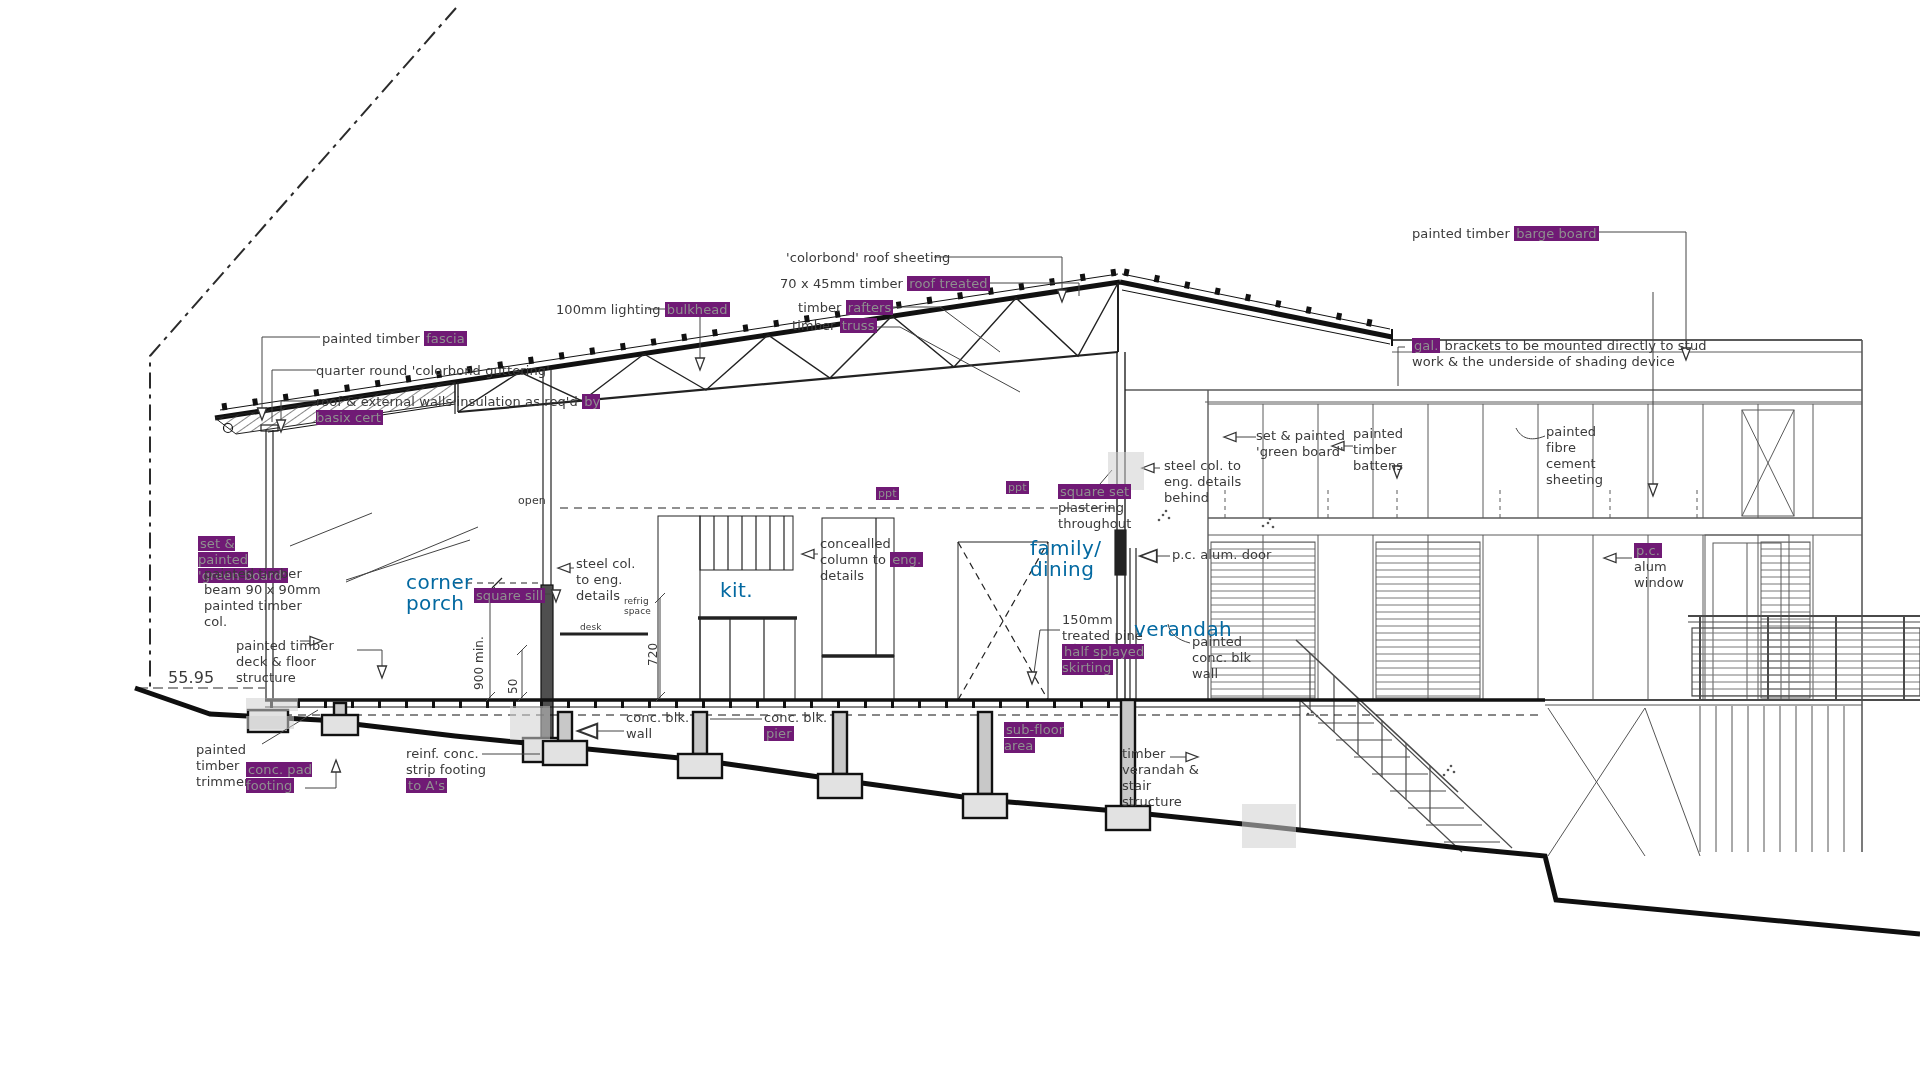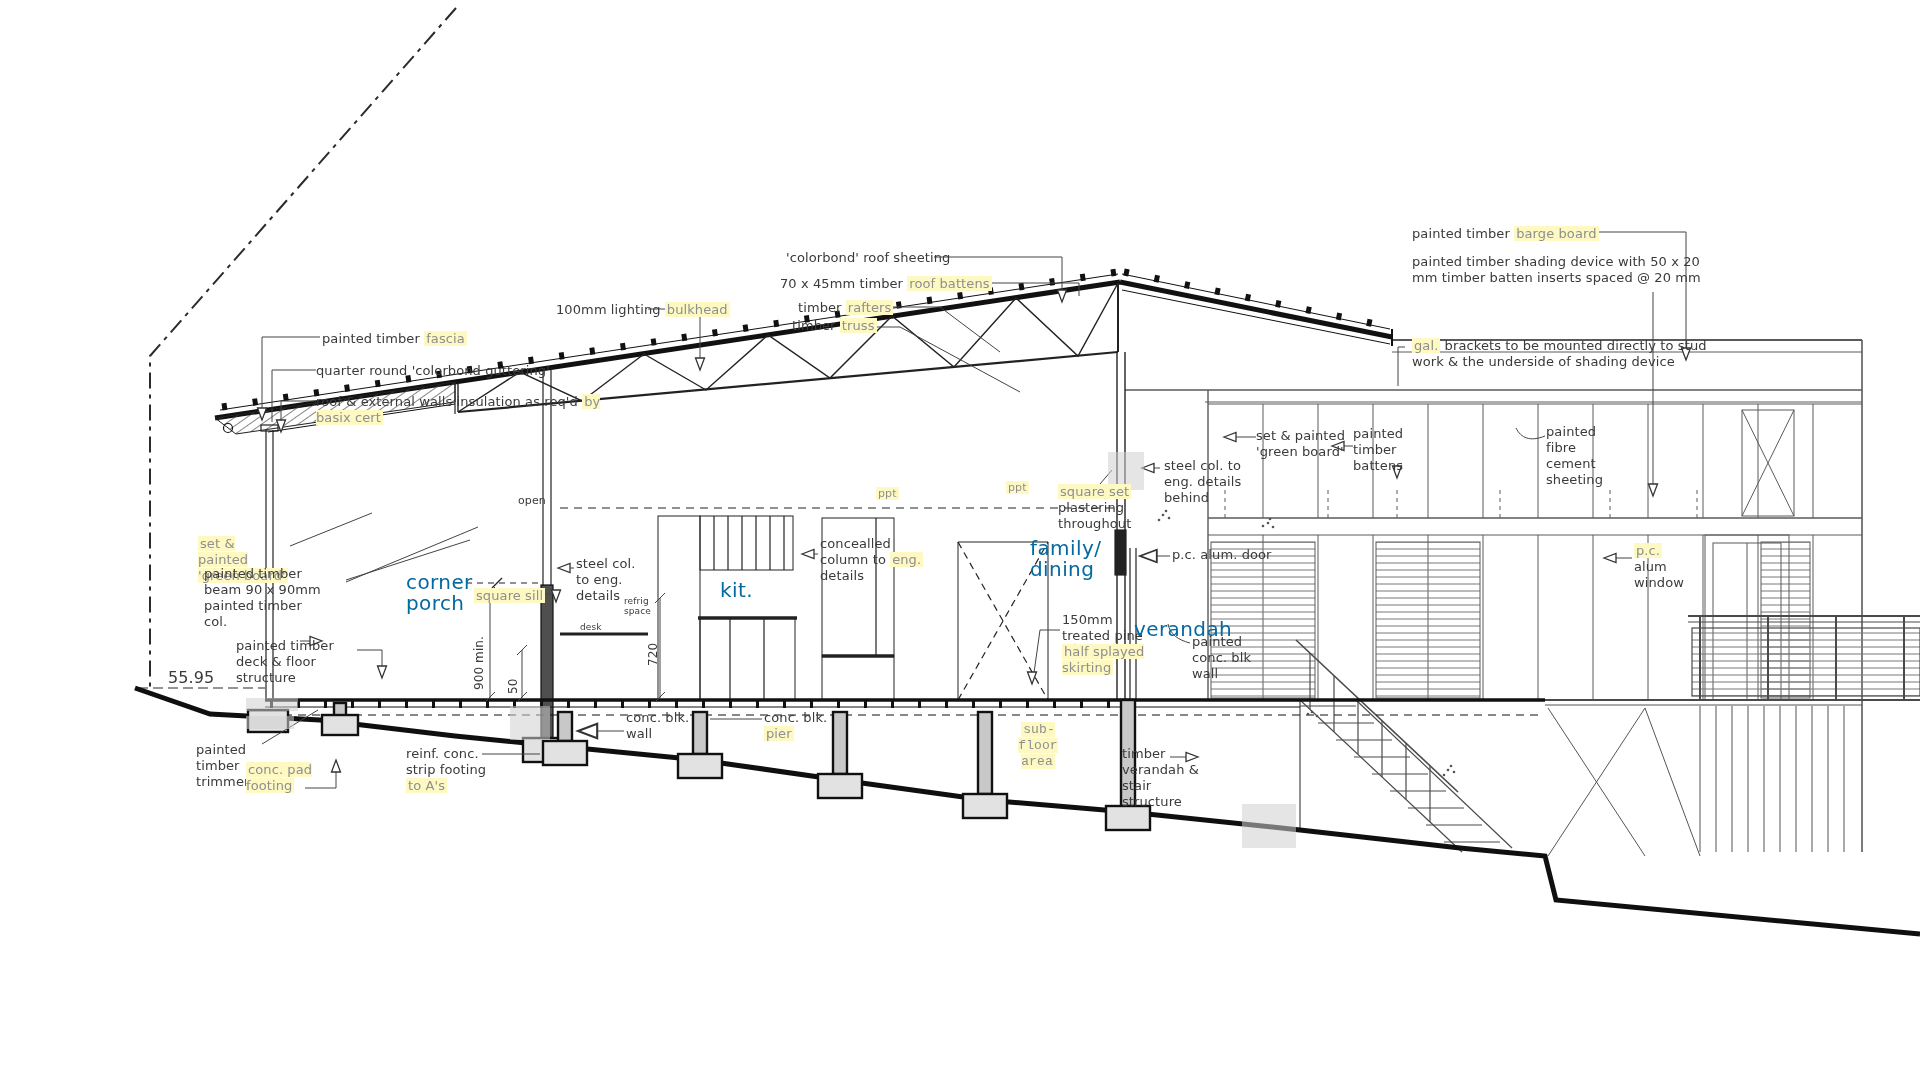--- a/index.html
+++ b/index.html
@@ -1,25 +1,25 @@
 <!DOCTYPE html>
 <html><head>
 <meta charset="utf-8">
 <style>
   html,body{margin:0;padding:0;background:#fff;}
   #stage{position:relative;width:1920px;height:1080px;background:#fff;overflow:hidden;
          font-family:"DejaVu Sans",sans-serif;color:#333;}
   #linework{position:absolute;left:0;top:0;}
   .ann{position:absolute;font-size:13px;line-height:1.22;color:#3a3a3a;letter-spacing:.1px;}
-  .ann .hl, .hl{background:#fef9c3;color:#8f8f8f;padding:0 2px;}
+  .ann .hl, .hl{background:#701a75;color:#8f8f8f;padding:0 2px;}
   .big{position:absolute;font-size:20px;line-height:1.06;color:#0369a1;letter-spacing:.4px;}
   .nowrap{white-space:nowrap;margin-top:43px;}
   .sm{font-size:9px;line-height:1.15;}
   .rot{transform:rotate(-90deg);transform-origin:left top;white-space:nowrap;}
-  .c{text-align:center;font-family:Liberation Mono, monospace;}
+  .c{}
   .box{position:absolute;background:#cfcfcf;opacity:.55;}
   svg line,svg path,svg polyline,svg rect,svg circle,svg polygon{vector-effect:none;}
 </style>
 </head>
 <body>
 
 <div id="stage">
 
 <svg id="linework" width="1920" height="1080" viewBox="0 0 1920 1080">
   <defs>
@@ -355,25 +355,24 @@
 <div class="box" style="left:246px;top:716px;width:48px;height:13px"></div>
 <div class="box" style="left:510px;top:706px;width:40px;height:34px"></div>
 <div class="box" style="left:1108px;top:452px;width:36px;height:38px"></div>
 <div class="box" style="left:1242px;top:804px;width:54px;height:44px"></div>
 
 <div class="ann" style="left:322px;top:331px"><span>painted timber </span><span class="hl">fascia</span></div>
 <div class="ann" style="left:316px;top:363px"><span>quarter round 'colorbond guttering'</span></div>
 <div class="ann" style="left:316px;top:394px;width:290px"><span>roof &amp; external walls insulation as req'd </span><span class="hl">by basix cert</span></div>
 <div class="ann" style="left:556px;top:302px"><span>100mm lighting </span><span class="hl">bulkhead</span></div>
 <div class="ann" style="left:786px;top:250px"><span>'colorbond' roof sheeting</span></div>
-<div class="ann" style="left:780px;top:276px"><span>70 x 45mm timber </span><span class="hl">roof battens</span></div>
+<div class="ann" style="left:780px;top:276px"><span>70 x 45mm timber </span><span class="hl">roof treated</span></div>
 <div class="ann" style="left:798px;top:300px"><span>timber </span><span class="hl">rafters</span></div>
 <div class="ann" style="left:792px;top:318px"><span>timber </span><span class="hl">truss</span></div>
 <div class="ann" style="left:1412px;top:226px"><span>painted timber </span><span class="hl">barge board</span></div>
-<div class="ann" style="left:1412px;top:254px;width:300px"><span>painted timber shading device with 50 x 20 mm timber batten inserts spaced @ 20 mm</span></div>
 <div class="ann" style="left:1412px;top:338px;width:300px"><span class="hl">gal.</span><span> brackets to be mounted directly to stud work &amp; the underside of shading device</span></div>
 <div class="ann" style="left:1256px;top:428px;width:92px"><span>set &amp; painted 'green board'</span></div>
 <div class="ann" style="left:1353px;top:426px;width:60px"><span>painted timber battens</span></div>
 <div class="ann" style="left:1546px;top:424px;width:60px"><span>painted fibre cement sheeting</span></div>
 <div class="ann" style="left:1164px;top:458px;width:105px"><span>steel col. to eng. details behind</span></div>
 <div class="ann" style="left:1058px;top:484px;width:90px"><span class="hl">square set</span><span> plastering throughout</span></div>
 <div class="ann" style="left:876px;top:487px;font-size:11px"><span class="hl">ppt</span></div>
 <div class="ann" style="left:1006px;top:481px;font-size:11px"><span class="hl">ppt</span></div>
 <div class="ann" style="left:198px;top:536px;width:90px"><span class="hl">set &amp; painted 'green board'</span></div>
 <div class="ann" style="left:204px;top:566px;width:118px"><span>painted timber beam 90 x 90mm painted timber col.</span></div>

